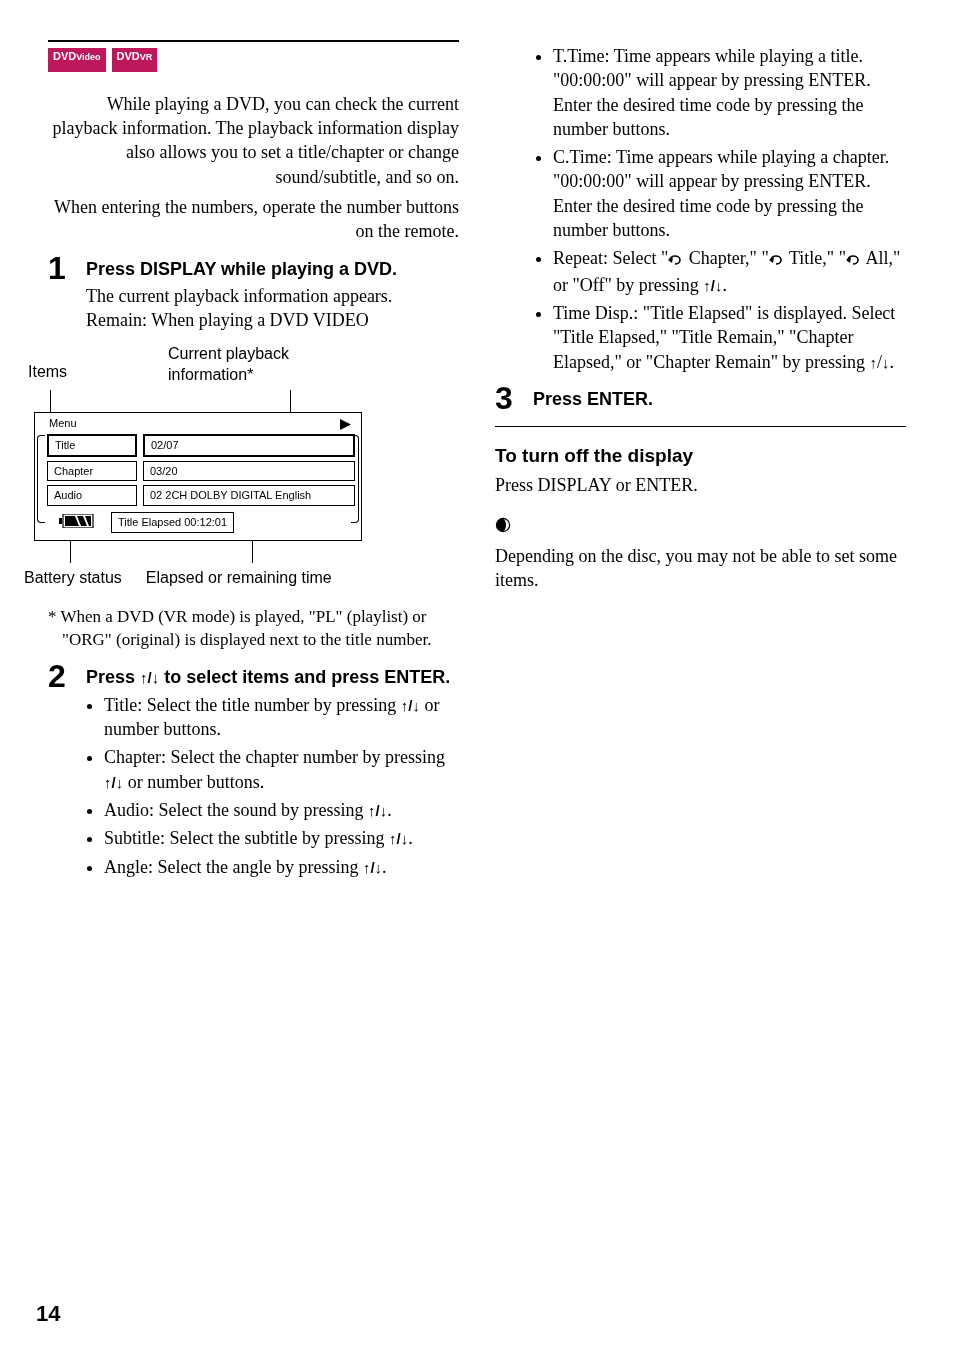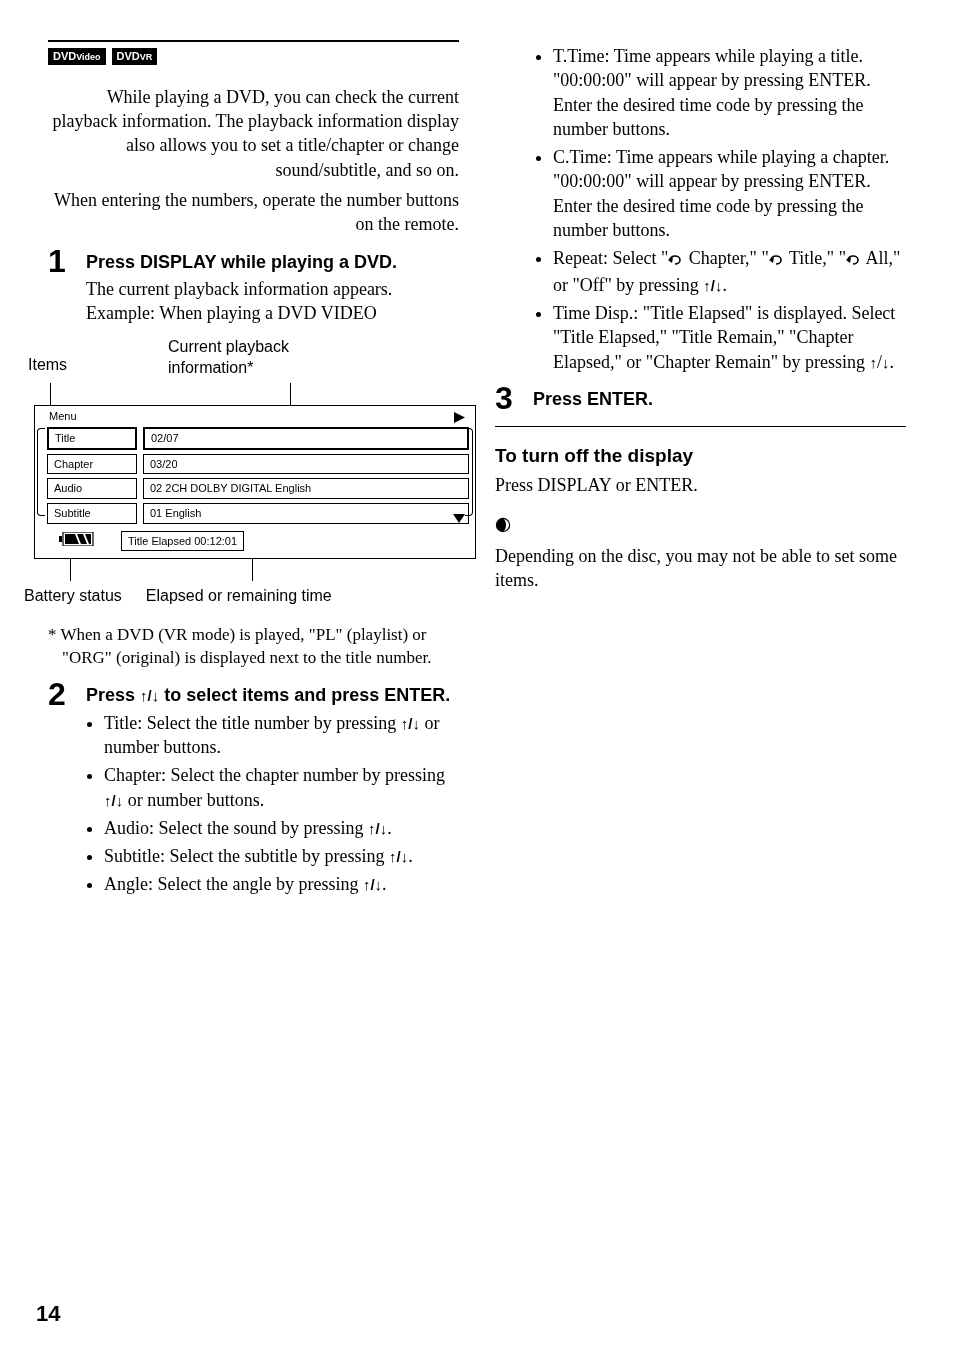--- a/index.html
+++ b/index.html
@@ -34,26 +34,26 @@
   line-height: 1.15;
   letter-spacing: -0.5px;
   margin-bottom: 8px;
 }
 .badges {
   display: flex;
   gap: 6px;
   margin-bottom: 20px;
 }
 .badge {
-  background: #000000;
+  background: #be185d;
   color: #fff;
   font-family: Arial, Helvetica, sans-serif;
   font-size: 11px;
   font-weight: 700;
-  padding: 1px 5px 1px 5px;
+  padding: 1px 5px 8px 5px;
   letter-spacing: 0;
 }
 .badge .sub { font-size: 9px; font-weight: 700; }
 .intro { margin-bottom: 6px; text-align: right; }
 .step {
   display: flex;
   gap: 12px;
   margin-top: 8px;
 }
 .step-num {
@@ -123,21 +123,21 @@
 .dlabels-top .lbl-info { }
 .dlines-top {
   position: relative;
   height: 22px;
 }
 .dlines-top .v1 { position: absolute; left: 22px; top: 0; width: 0; height: 22px; border-left: 1px solid #000; }
 .dlines-top .v2 { position: absolute; left: 262px; top: 0; width: 0; height: 22px; border-left: 1px solid #000; }
 .osd {
   border: 1.5px solid #000;
   position: relative;
-  width: 442px;
+  width: 328px;
   margin-left: 6px;
 }
 .osd-menu {
   font-size: 11px;
   padding: 3px 14px 1px 14px;
 }
 .osd .row {
   display: flex;
   align-items: flex-start;
 }
@@ -185,22 +185,22 @@
 .osd .play-tri {
   position: absolute;
   right: 10px; top: 6px;
 }
 .osd .scroll-dn {
   position: absolute;
   right: 10px;
 }
 .osd-bottom {
   display: flex;
-  align-items: center;
-  gap: 26px;
+  align-items: flex-start;
+  gap: 16px;
   padding: 4px 6px 6px 24px;
 }
 .battery {
   display: inline-block;
 }
 .elapsed-box {
   border: 1px solid #000;
   font-size: 11px;
   padding: 2px 6px;
 }
@@ -226,21 +226,21 @@
     </div>
 
     <p class="intro">While playing a DVD, you can check the current playback information. The playback information display also allows you to set a title/chapter or change sound/subtitle, and so on.</p>
     <p class="intro">When entering the numbers, operate the number buttons on the remote.</p>
 
     <div class="step">
       <div class="step-num">1</div>
       <div class="step-body">
         <div class="step-head">Press DISPLAY while playing a DVD.</div>
         <div class="step-text">The current playback information appears.</div>
-        <div class="step-text">Example: When playing a DVD VIDEO</div>
+        <div class="step-text">Remain: When playing a DVD VIDEO</div>
       </div>
     </div>
 
     <div class="diagram-wrap">
       <div class="dlabels-top">
         <div class="lbl-items" style="padding-top:18px;">Items</div>
         <div class="lbl-info">
           <span>Current playback</span><br>
           <span>information*</span>
         </div>
@@ -264,29 +264,20 @@
           <div class="cell-l sel">Title</div>
           <div class="cell-r sel">02/07</div>
         </div>
         <div class="row">
           <div class="cell-l">Chapter</div>
           <div class="cell-r">03/20</div>
         </div>
         <div class="row">
           <div class="cell-l">Audio</div>
           <div class="cell-r">02 2CH DOLBY DIGITAL English</div>
-        </div>
-        <div class="row" style="position:relative;">
-          <div class="cell-l">Subtitle</div>
-          <div class="cell-r">01 English</div>
-          <span class="scroll-dn" style="top:6px;">
-            <svg width="12" height="9">
-                <polygon points="0,0 12,0 6,9" fill="#000"></polygon>
-              </svg>
-          </span>
         </div>
         <div class="osd-bottom">
           <span class="battery">
             <svg width="36" height="14" viewBox="0 0 36 14">
               <rect x="0" y="4" width="3" height="6" fill="#000"></rect>
               <rect x="4" y="0" width="30" height="14" fill="none" stroke="#000" stroke-width="1.2"></rect>
               <polygon points="6,2 16,2 20,12 6,12" fill="#000"></polygon>
               <polygon points="18,2 24,2 28,12 22,12" fill="#000"></polygon>
               <polygon points="26,2 32,2 32,12 30,12" fill="#000"></polygon>
             </svg>

